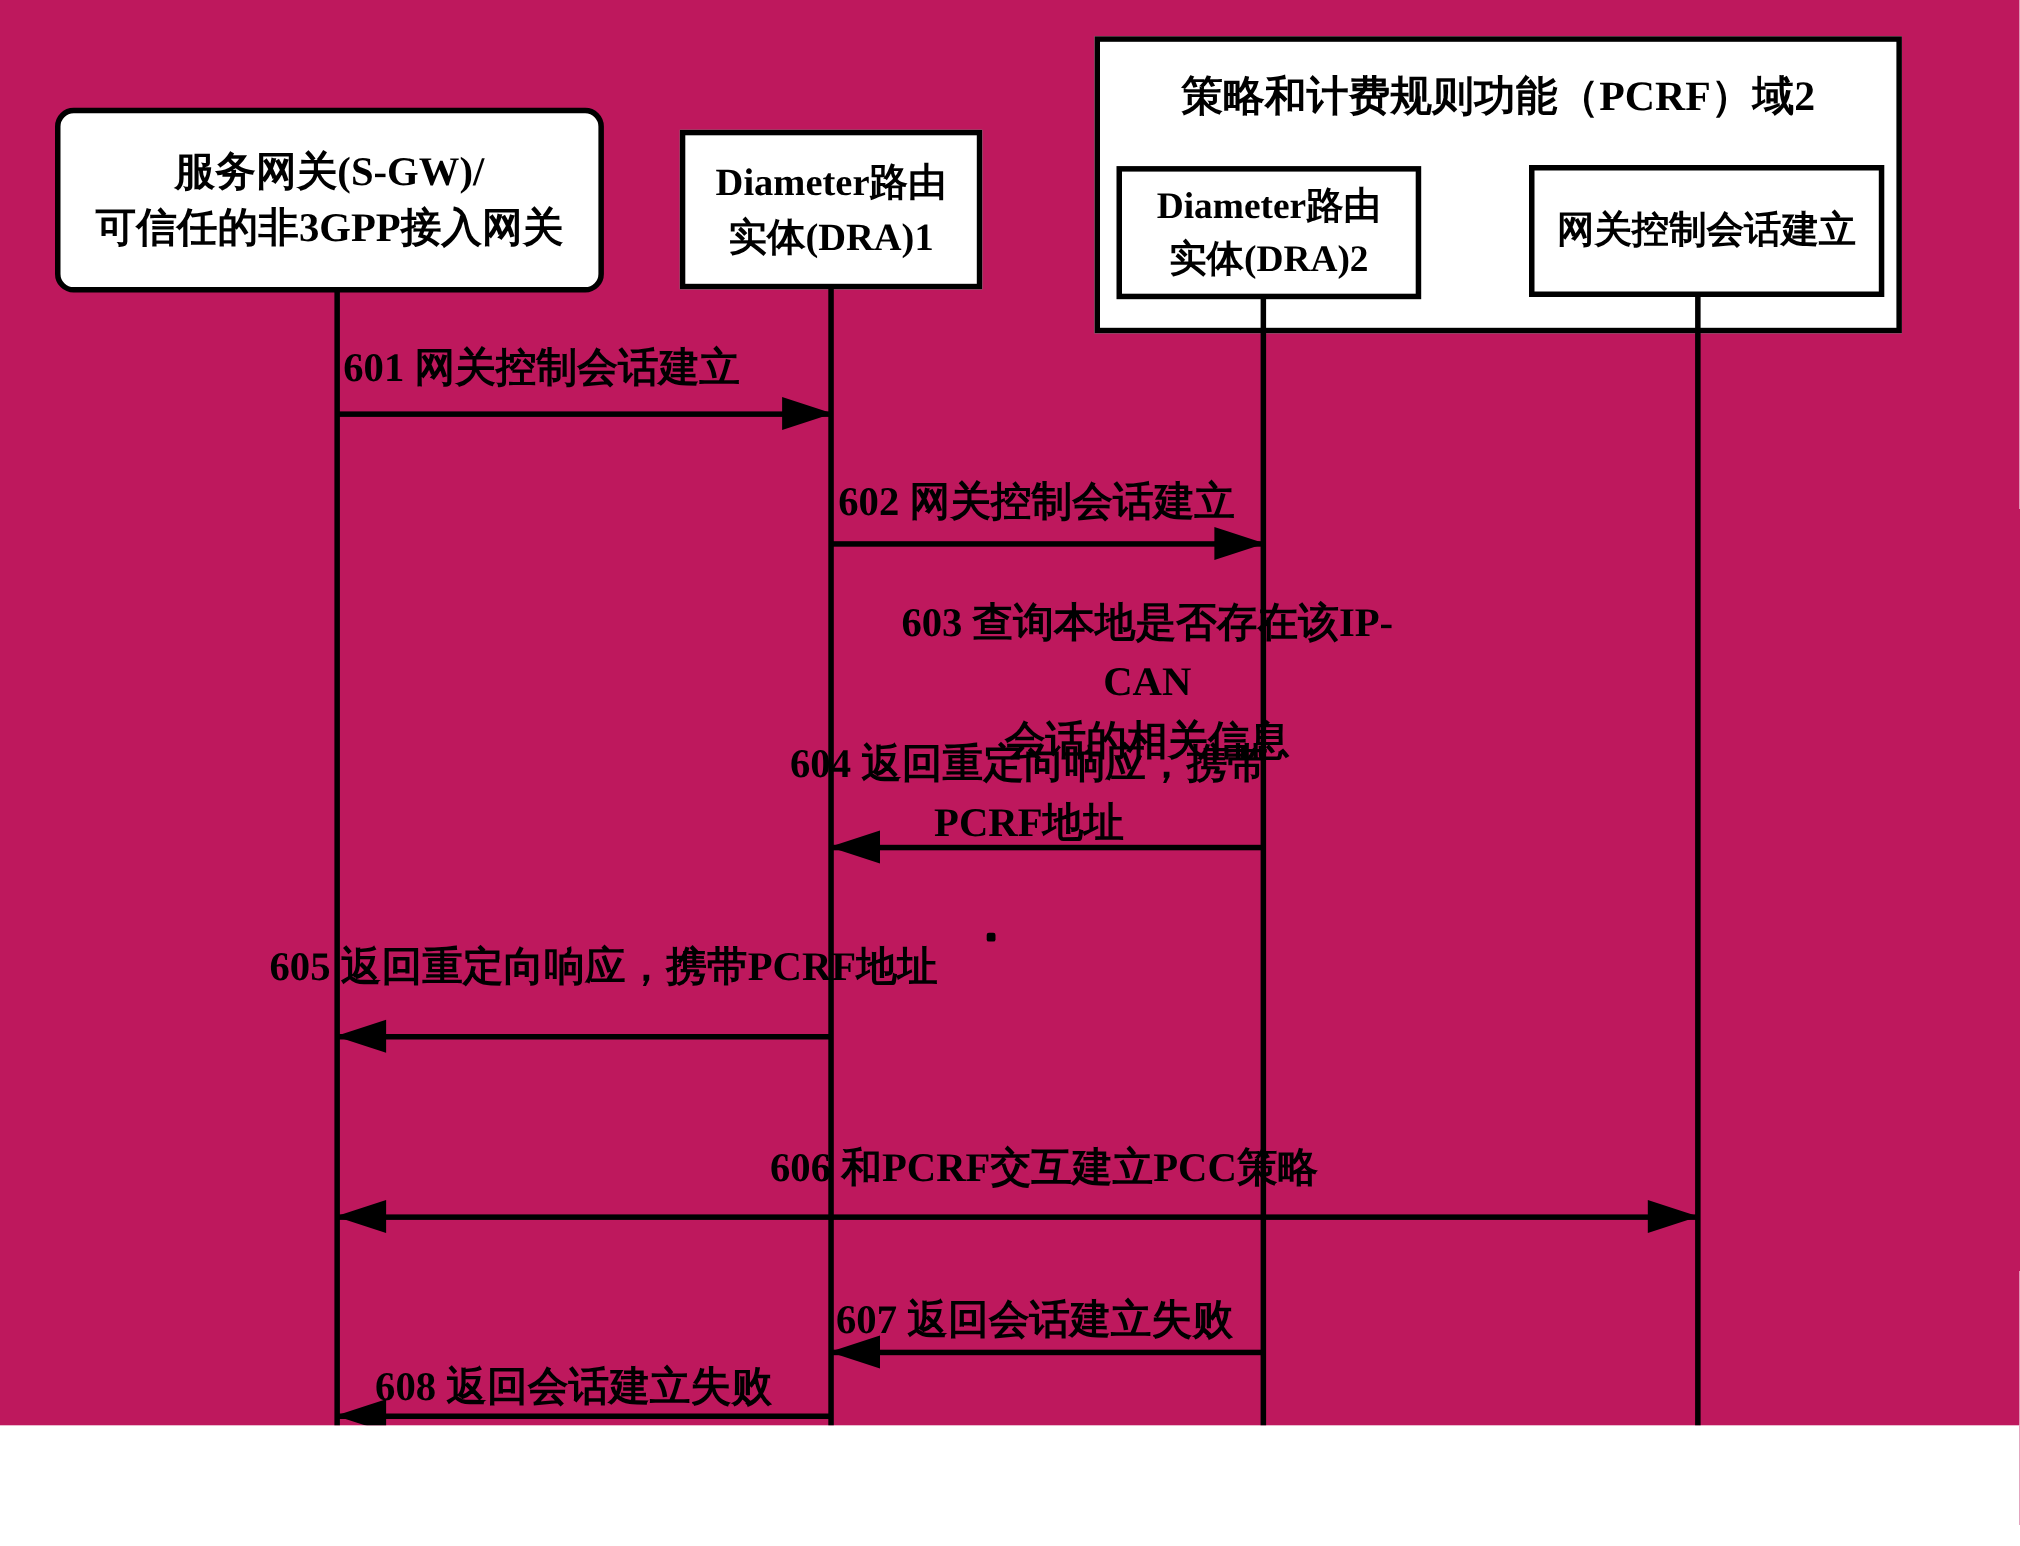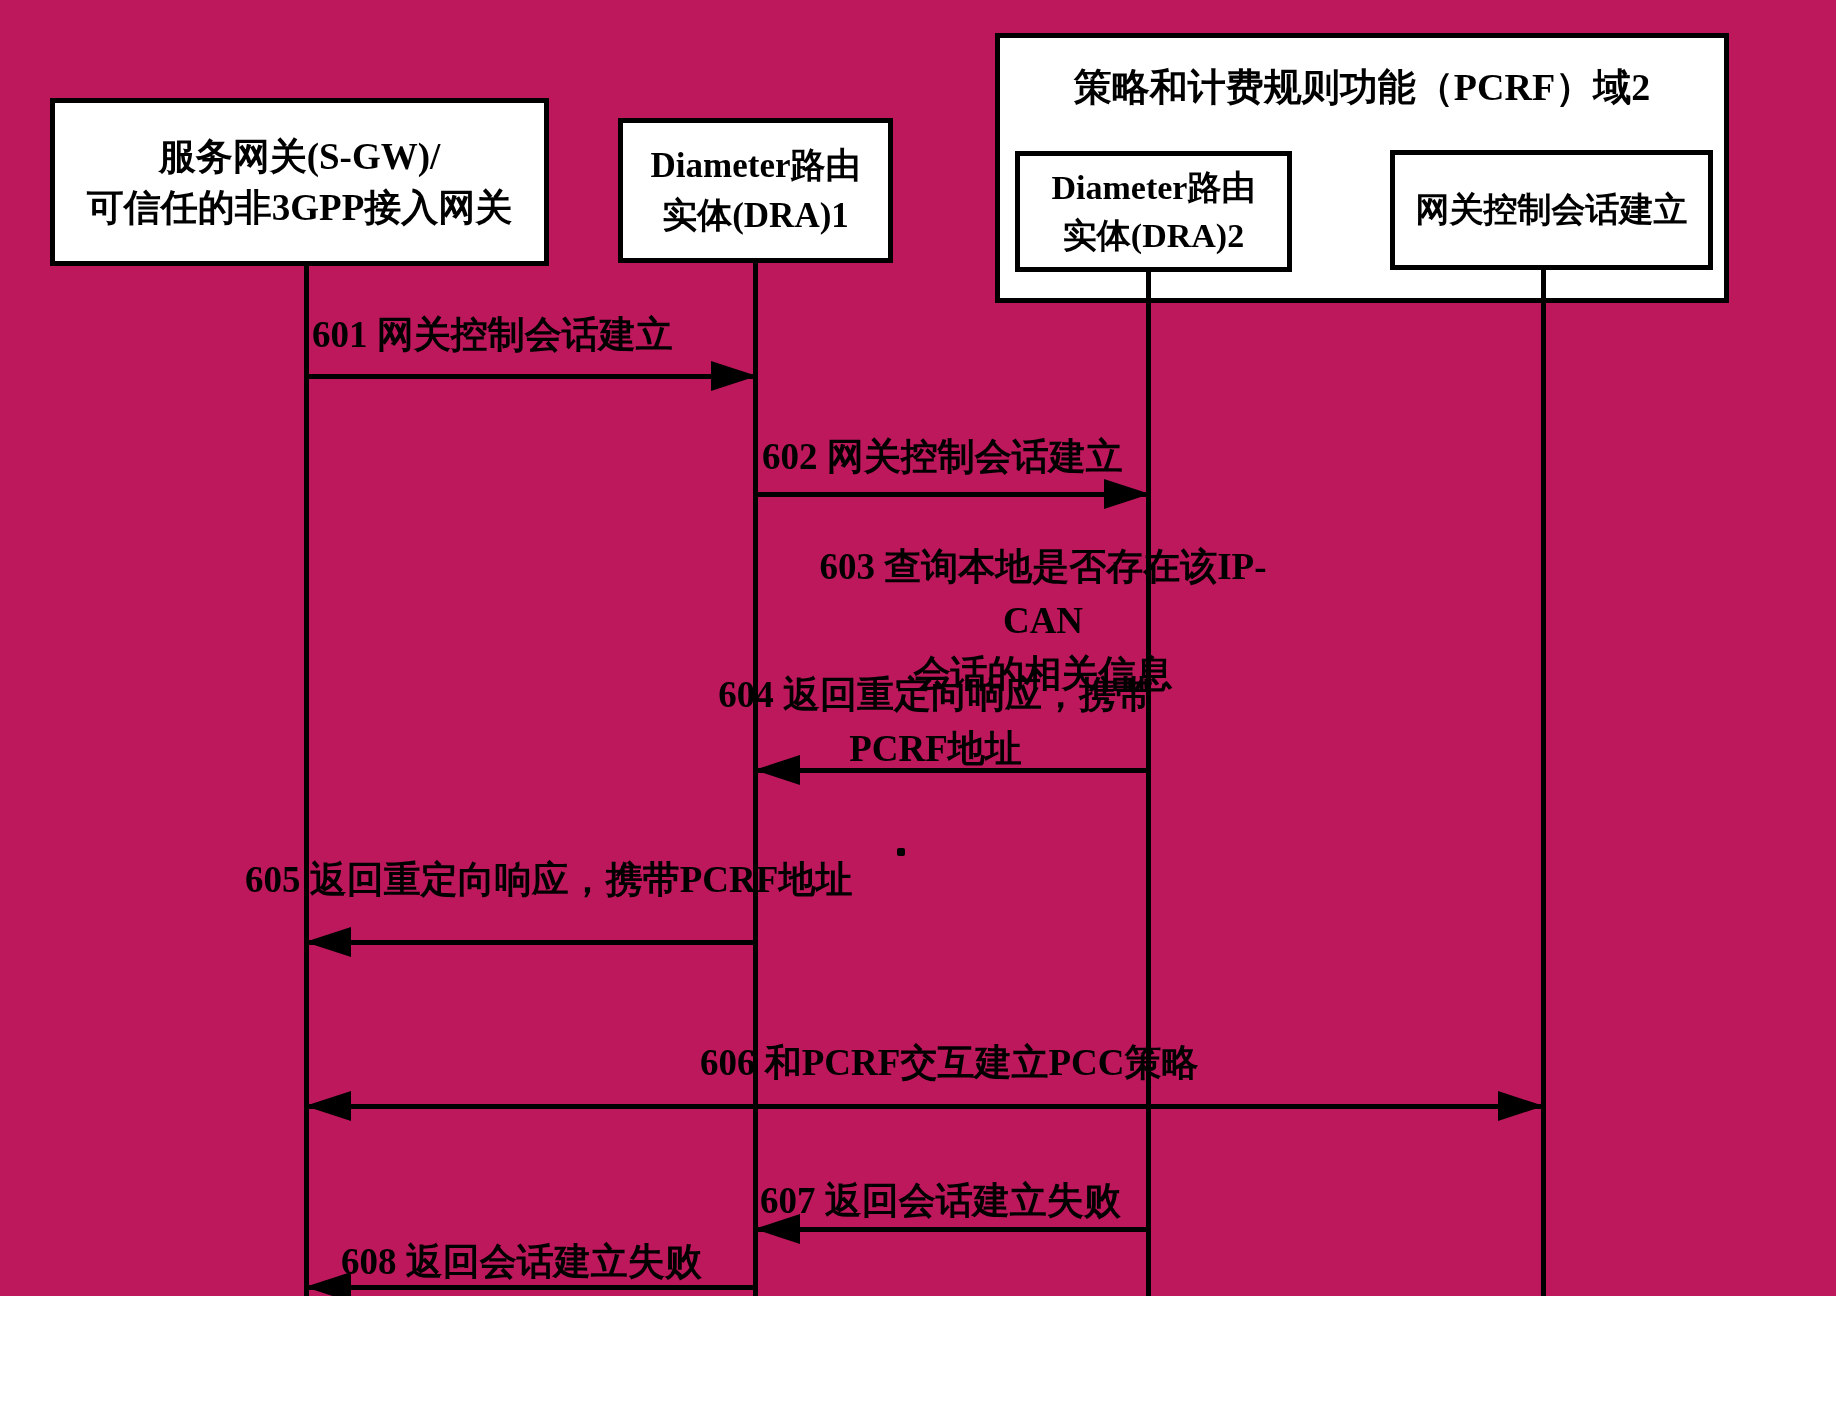--- a/index.html
+++ b/index.html
@@ -30,21 +30,21 @@
   .speck{position:absolute;width:8px;height:8px;background:#000;border-radius:2px;}
 </style>
 </head>
 <body>
 
 <div class="stage">
 
   <div class="box domain" style="left:995px;top:33px;width:734px;height:270px;"></div>
   <div class="domain-title" style="left:1000px;top:62px;width:724px;font-size:38px;">策略和计费规则功能（PCRF）域2</div>
 
-  <div class="box" style="left:50px;top:98px;width:499px;height:168px;font-size:37px;line-height:1.38;">
+  <div class="box" style="left:50px;top:98px;width:499px;height:168px;font-size:37px;line-height:1.38;border-radius:17px;">
     <div class="bl">服务网关(S-GW)/</div>
     <div class="bl">可信任的非3GPP接入网关</div>
   </div>
 
   <div class="box" style="left:618px;top:118px;width:275px;height:145px;font-size:35px;line-height:1.42;">
     <div class="bl">Diameter路由</div>
     <div class="bl">实体(DRA)1</div>
   </div>
 
   <div class="box" style="left:1015px;top:151px;width:277px;height:121px;font-size:34px;line-height:1.4;">

